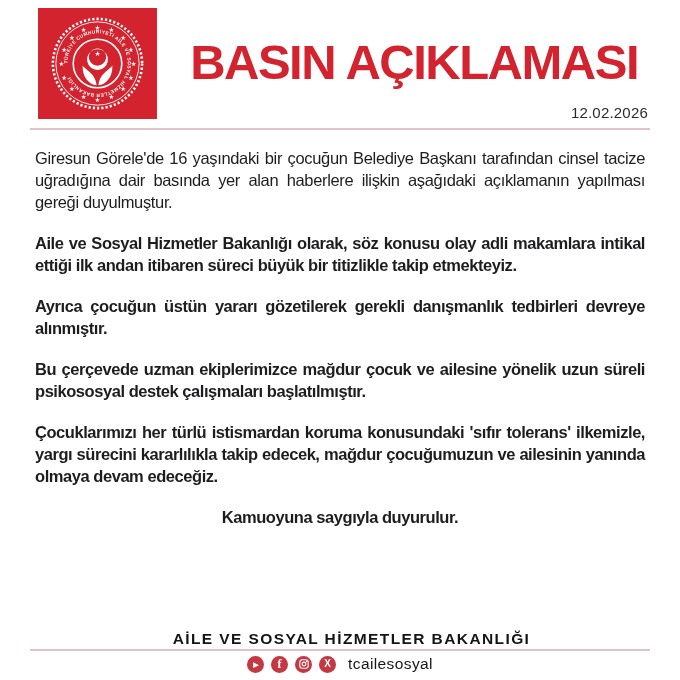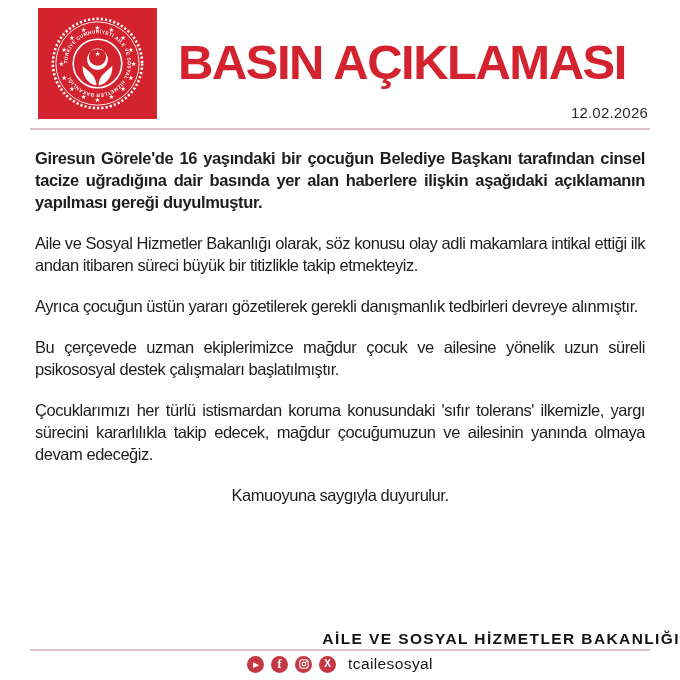--- a/index.html
+++ b/index.html
@@ -16,22 +16,22 @@
     background: #ffffff;
     overflow: hidden;
   }
 
   
   .header { position: absolute; top: 8px; left: 38px; right: 32px; height: 120px; }
   .logo-box { position: absolute; left: 0; top: 0; width: 119px; height: 111px; }
   .logo-box svg { display: block; }
   .press-title {
     position: absolute;
-    left: 140px; right: 10px; top: 26px;
-    text-align: left;
+    left: 152px; right: 10px; top: 26px;
+    text-align: right;
     font-size: 49px;
     font-weight: bold;
     letter-spacing: -1.5px;
     color: #d2232e;
     white-space: nowrap;
   }
   .date {
     position: absolute;
     right: 0; top: 96px;
     font-size: 15px;
@@ -52,32 +52,33 @@
     position: absolute;
     left: 35px; right: 35px; top: 147px;
   }
   .content p {
     font-size: 16.5px;
     line-height: 22px;
     letter-spacing: -0.45px;
     text-align: justify;
     color: #1d1d1f;
     margin-bottom: 19px;
+    font-weight: bold;
   }
   .content p.lead {
-    font-weight: bold;
+    font-weight: normal;
     letter-spacing: -0.35px;
   }
   .content p:last-child { text-align: center; }
 
   
   .footer-name {
     position: absolute;
     left: 0; right: 0; top: 630px;
-    text-align: right;
+    text-align: center;
     font-size: 15.5px;
     font-weight: bold;
     letter-spacing: 1.4px;
     color: #141414;
     margin-left: 23px;
   }
   .social-row {
     position: absolute;
     left: 0; right: 0; top: 654px;
     height: 20px;

